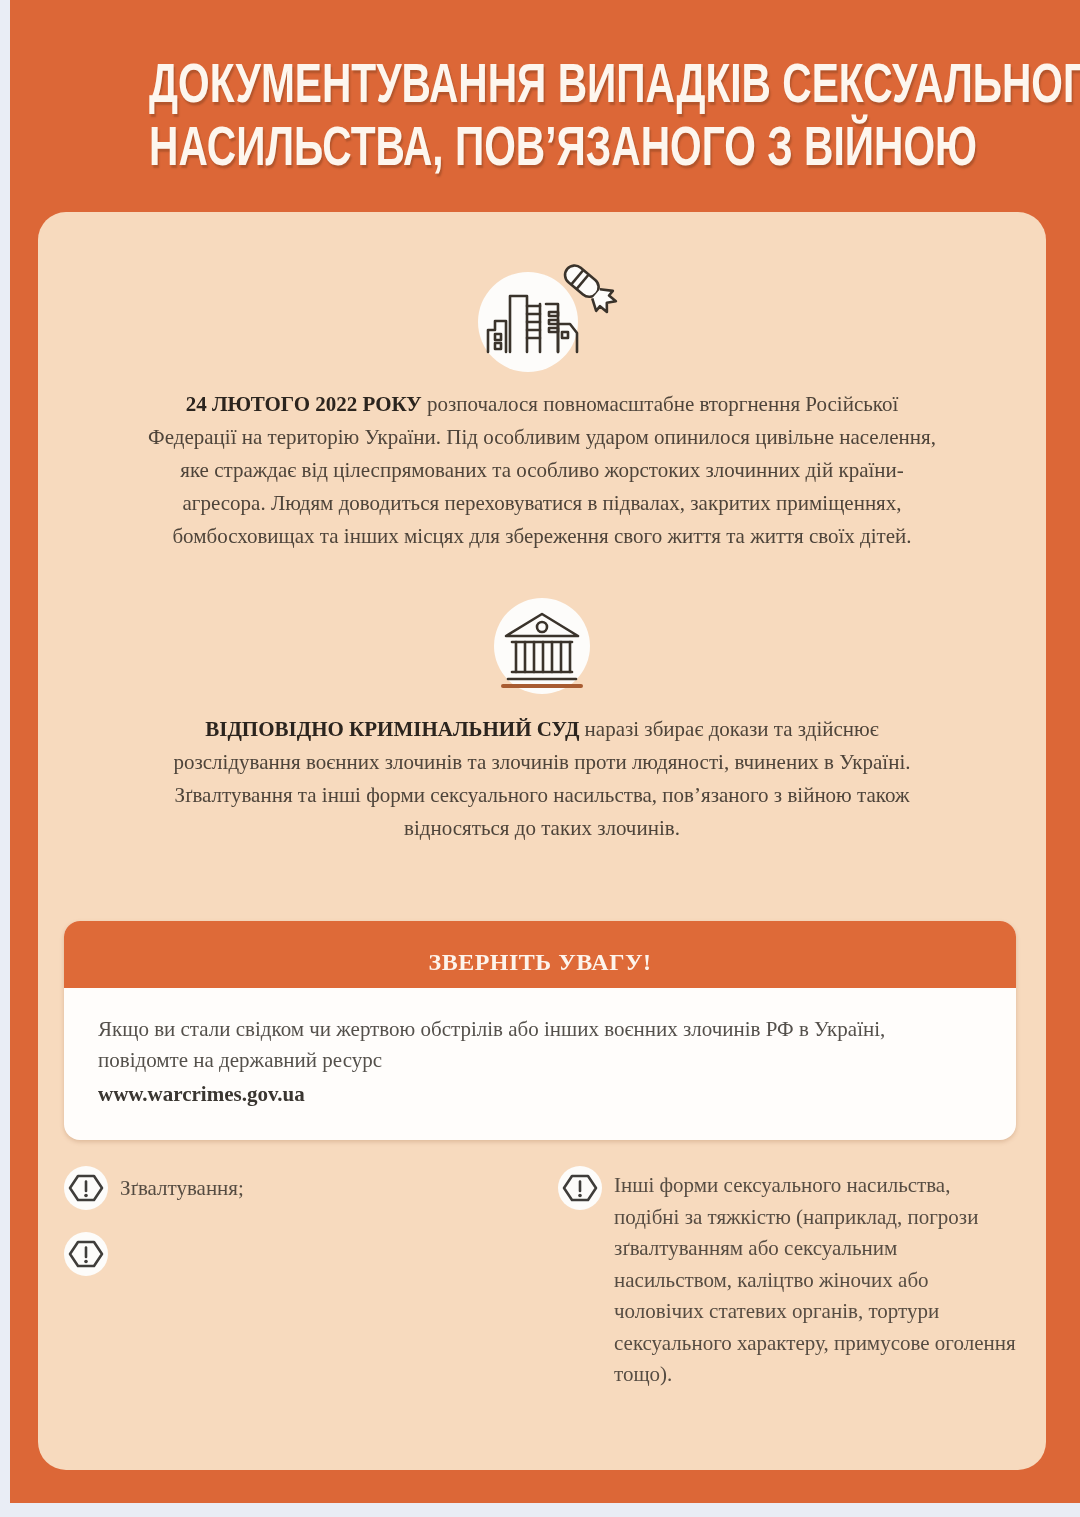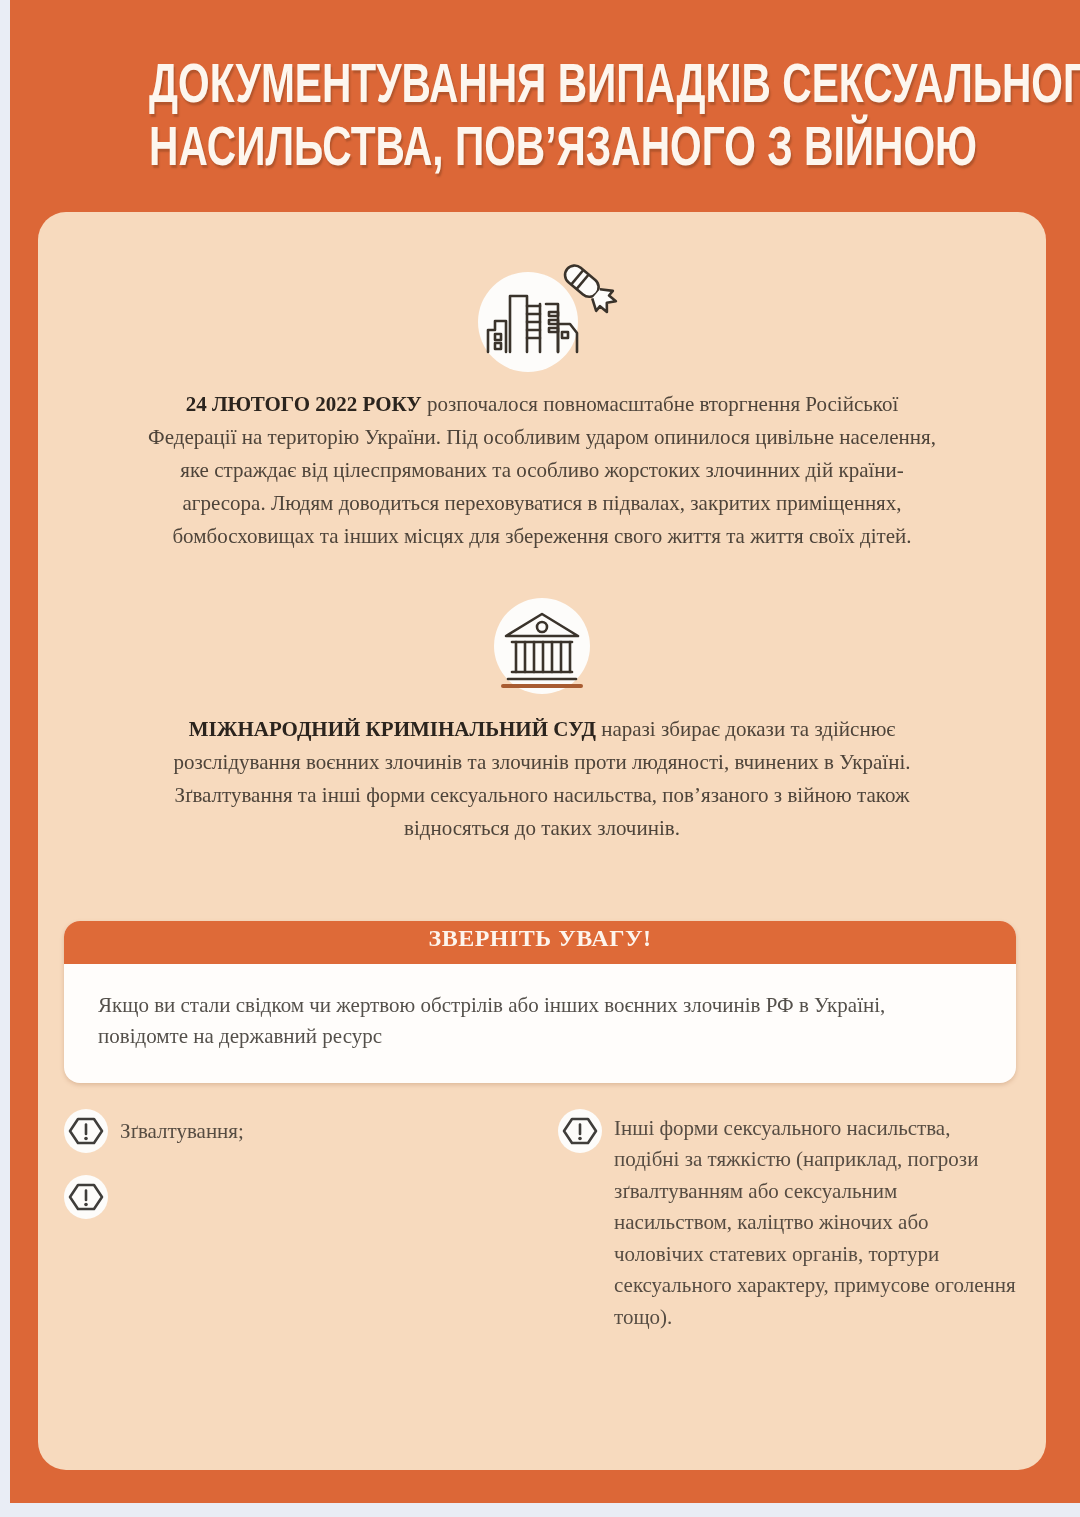--- a/index.html
+++ b/index.html
@@ -39,21 +39,21 @@
   .para b{color:#2b241e;font-weight:700;}
   
   .callout{
     margin:76px 30px 0 26px;border-radius:16px;background:#fffdfb;
     box-shadow:0 2px 4px rgba(150,90,50,0.25);
     overflow:hidden;
   }
   .callout-header{
     background:#de6a38;color:#fdf4ec;text-align:center;
     font-weight:700;font-size:24px;letter-spacing:0.5px;
-    padding:4px 0 12px;
+    padding:28px 0 12px;
   }
   .callout-body{
     display:flex;gap:40px;padding:26px 38px 30px 34px;
   }
   .callout-col{
     flex:1 1 0;font-size:21px;line-height:1.5;color:#54504b;
   }
   .callout-link{
     display:inline-block;margin-top:2px;font-weight:700;color:#3a3631;
     text-decoration:none;cursor:pointer;
@@ -135,28 +135,29 @@
           <path d="M26 49 H86"></path>
           <path d="M30 49 V79 M39 49 V79 M48 49 V79 M57 49 V79 M66 49 V79 M75 49 V79 M84 49 V79"></path>
           <path d="M26 79 H86"></path>
           <path d="M22 86 H90"></path>
         </g>
         <path d="M17 93 H95" stroke="#a85c32" stroke-width="4" stroke-linecap="round"></path>
       </svg>
     </div>
 
     <p class="para">
-      <b>МІЖНАРОДНИЙ КРИМІНАЛЬНИЙ СУД </b><span>наразі збирає докази та здійснює розслідування воєнних злочинів та злочинів проти людяності, вчинених в Україні. Зґвалтування та інші форми сексуального насильства, пов’язаного з війною також відносяться до таких злочинів.</span>
+      <b>ВІДПОВІДНО КРИМІНАЛЬНИЙ СУД </b><span>наразі збирає докази та здійснює розслідування воєнних злочинів та злочинів проти людяності, вчинених в Україні. Зґвалтування та інші форми сексуального насильства, пов’язаного з війною також відносяться до таких злочинів.</span>
     </p>
 
     <div class="callout">
       <div class="callout-header">ЗВЕРНІТЬ УВАГУ!</div>
       <div class="callout-body">
         <div class="callout-col">
           <span>Якщо ви стали свідком чи жертвою обстрілів або інших воєнних злочинів РФ в Україні, повідомте на державний ресурс</span><br>
+          <a class="callout-link">www.warcrimes.gov.ua</a>
         </div>
       </div>
     </div>
 
 
     <div class="forms-cols">
       <div class="forms-col-left">
 
         <div class="form-item">
           <span class="wicon">

